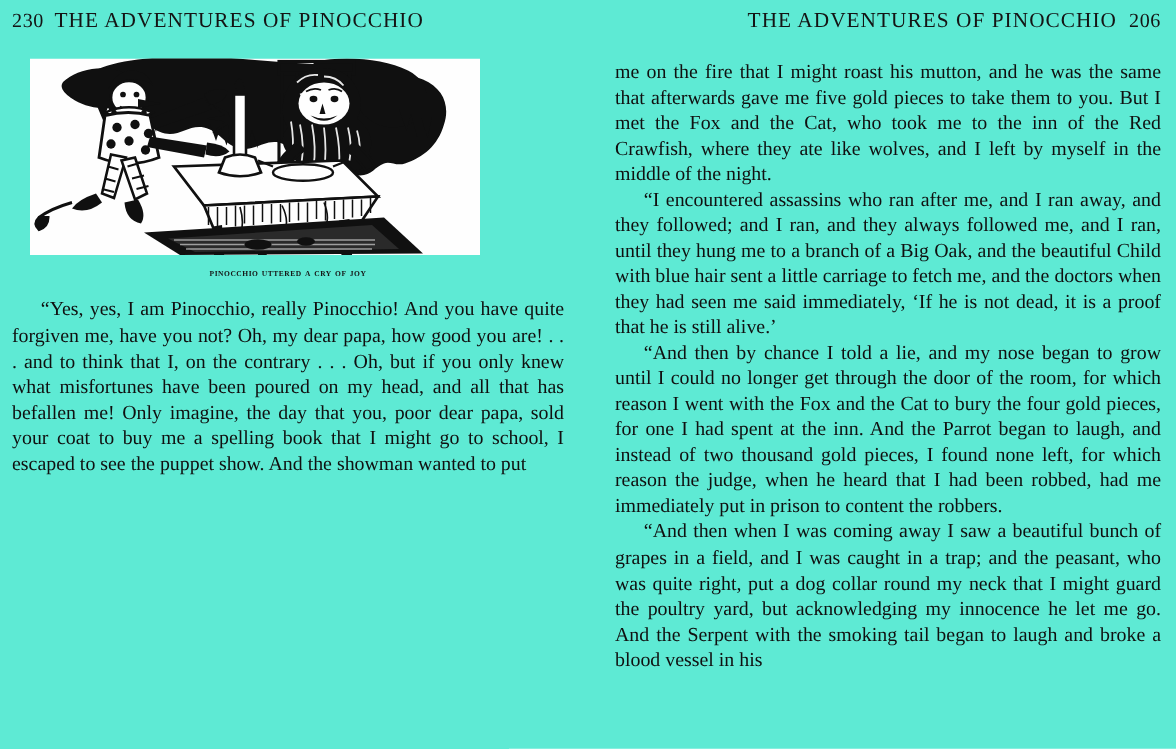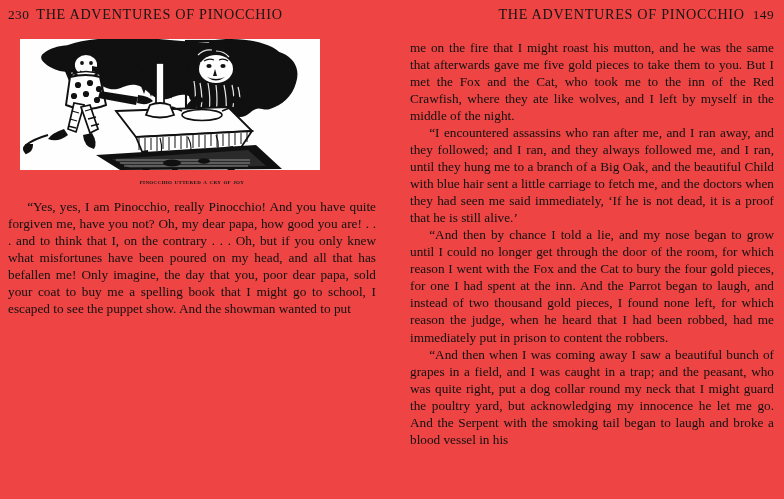--- a/index.html
+++ b/index.html
@@ -12,21 +12,21 @@
     background: #ffffff;
     font-family: "Liberation Serif", "DejaVu Serif", serif;
     color: #101010;
     overflow: hidden;
   }
 
   .page {
     position: relative;
     width: 784px;
     height: 499px;
-    background: #ef4444;
+    background: #5eead4;
   }
 
   .spread {
     display: flex;
     width: 784px;
     height: 499px;
     box-sizing: border-box;
   }
 
   .leaf {
@@ -282,21 +282,21 @@
       </div>
 
       <div class="body-text after-figure">
         <p>“Yes, yes, I am Pinocchio, really Pinocchio!  And you have quite forgiven me, have you not?  Oh, my dear papa, how good you are! . . . and to think that I, on the contrary . . . Oh, but if you only knew what misfortunes have been poured on my head, and all that has befallen me!  Only imagine, the day that you, poor dear papa, sold your coat to buy me a spelling book that I might go to school, I escaped to see the puppet show.  And the showman wanted to put</p>
       </div>
     </div>
 
     <div class="leaf leaf-right">
 
       <div class="running-head rh-right">
-        <span class="title-words">THE ADVENTURES OF PINOCCHIO</span><span class="folio">149</span>
+        <span class="title-words">THE ADVENTURES OF PINOCCHIO</span><span class="folio">206</span>
       </div>
 
       <div class="body-text">
         <p class="noindent">me on the fire that I might roast his mutton, and he was the same that afterwards gave me five gold pieces to take them to you.  But I met the Fox and the Cat, who took me to the inn of the Red Crawfish, where they ate like wolves, and I left by myself in the middle of the night.</p>
         <p>“I encountered assassins who ran after me, and I ran away, and they followed; and I ran, and they always followed me, and I ran, until they hung me to a branch of a Big Oak, and the beautiful Child with blue hair sent a little carriage to fetch me, and the doctors when they had seen me said immediately, ‘If he is not dead, it is a proof that he is still alive.’</p>
         <p>“And then by chance I told a lie, and my nose began to grow until I could no longer get through the door of the room, for which reason I went with the Fox and the Cat to bury the four gold pieces, for one I had spent at the inn.  And the Parrot began to laugh, and instead of two thousand gold pieces, I found none left, for which reason the judge, when he heard that I had been robbed, had me immediately put in prison to content the robbers.</p>
         <p>“And then when I was coming away I saw a beautiful bunch of grapes in a field, and I was caught in a trap; and the peasant, who was quite right, put a dog collar round my neck that I might guard the poultry yard, but acknowledging my innocence he let me go.  And the Serpent with the smoking tail began to laugh and broke a blood vessel in his</p>
       </div>
     </div>
 

